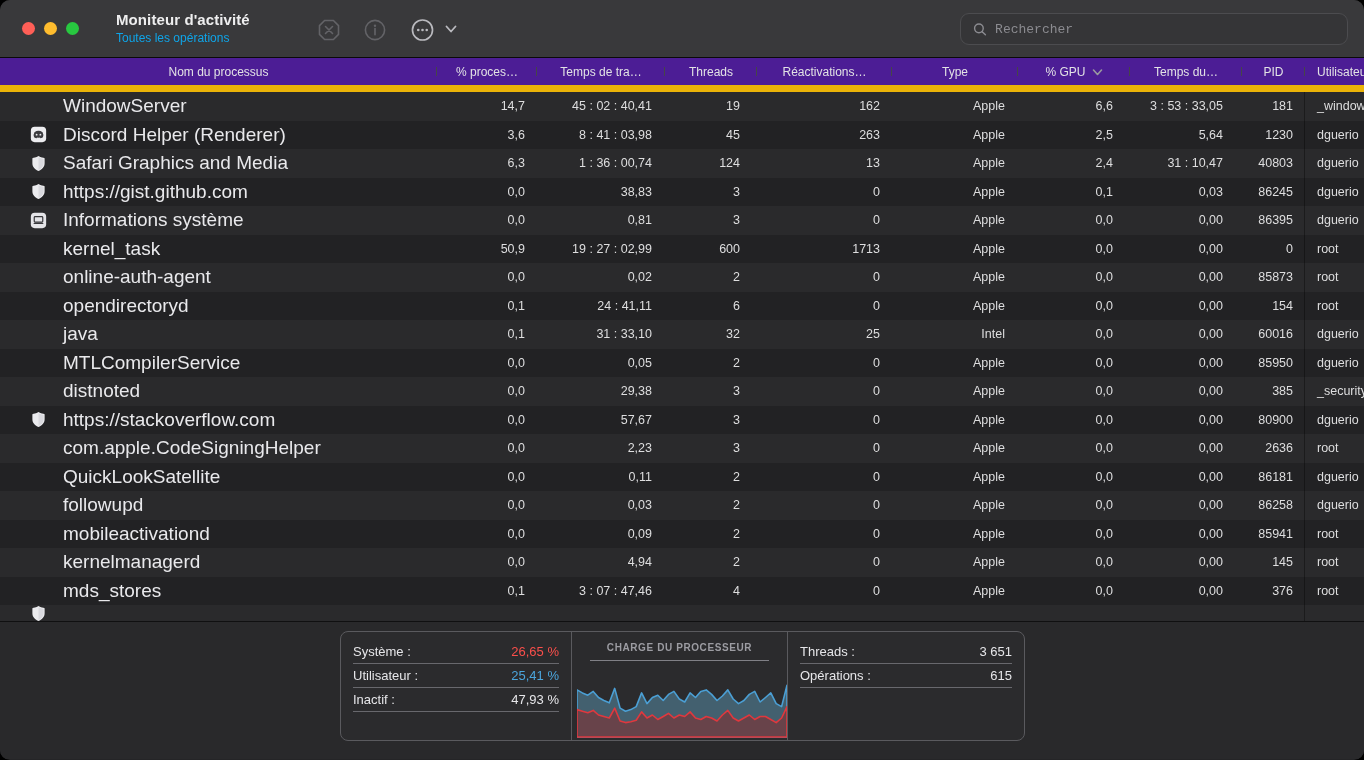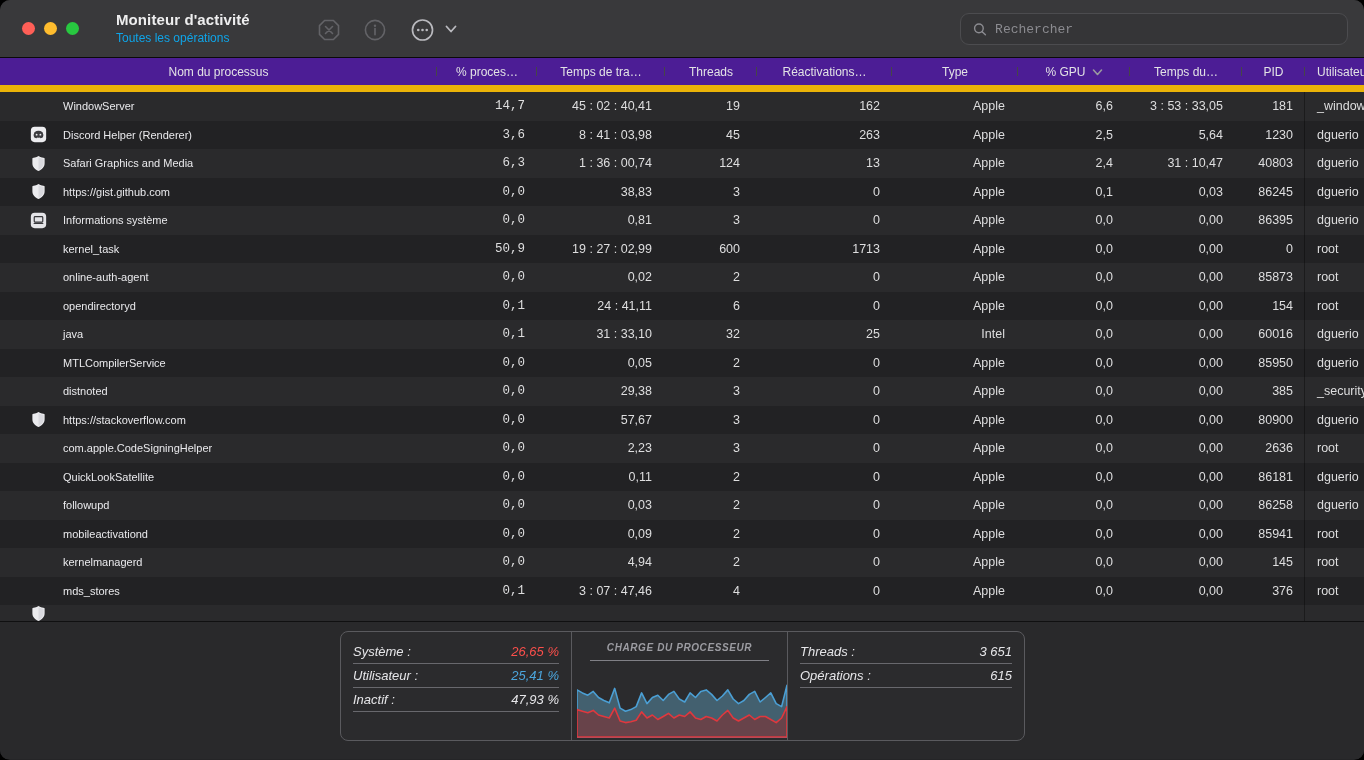--- a/index.html
+++ b/index.html
@@ -40,31 +40,31 @@
   .hcell::after { content:""; position:absolute; right:0; top:9px; bottom:9px; width:1px; background:#454549; }
   .hcell:last-child::after { display:none; }
   .hcell .chev { margin-left:6px; }
 
   #rows { position:relative; height:529px; overflow:hidden; background:#222224; }
   .row { display:grid; grid-template-columns:var(--cols); height:28.5px; align-items:center; }
   .row:nth-child(odd) { background:#222224; }
   .row:nth-child(even) { background:#2a2a2c; }
   .cell { font-size:12.5px; color:#dededf; white-space:nowrap; overflow:hidden; }
   .cell.r { text-align:right; }
-  .cell.cpu { padding-right:12px;font-family:Liberation Mono, monospace; } .cell.cput { padding-right:13px; } .cell.thr { padding-right:17px; }
+  .cell.cpu { padding-right:12px; } .cell.cput { padding-right:13px; } .cell.thr { padding-right:17px; }
   .cell.wake { padding-right:12px; } .cell.type { padding-right:13px; text-align:right; }
   .cell.gpu { padding-right:17px; } .cell.gput { padding-right:19px; } .cell.pid { padding-right:12px; }
   .cell.user { padding-left:12px; text-align:left; }
-  .namecell { display:flex; align-items:center; padding-left:30px; gap:16px; font-size:11px; color:#e9e9ec; }
+  .namecell { display:flex; align-items:center; padding-left:30px; gap:16px; font-size:19px; color:#e9e9ec; }
   .appicon { width:17px; height:17px; flex:0 0 17px; display:flex; }
   #col-divider { position:absolute; left:1304px; top:0; bottom:0; width:1px; background:rgba(0,0,0,0.35); }
   #partial-row { height:16px; overflow:hidden; }
 
   
-  #footer { position:relative; height:138px; background:#29292b; border-top:1px solid #101011;font-style:italic; }
+  #footer { position:relative; height:138px; background:#29292b; border-top:1px solid #101011; }
   #stats-panel { position:absolute; left:340px; top:9px; width:685px; height:110px; background:#2b2b2d;
                  border:1px solid #5a5a5e; border-radius:8px; display:grid; grid-template-columns:230px 216px 1fr; }
   .panel-sec { position:relative; padding:8px 12px 0 12px; }
   .panel-sec + .panel-sec { border-left:1px solid #5a5a5e; }
   .stat-row { display:flex; justify-content:space-between; align-items:center; height:24px;
               border-bottom:1px solid #68686d; font-size:13px; color:#e6e6e9; }
   .stat-val { font-size:13px; color:#e6e6e9; }
   #chart-title { text-align:center; font-size:10px; font-weight:bold; letter-spacing:.6px; color:#9c9ca2; margin-top:2px; }
   #chart-title-line { height:1px; background:#808086; margin:7px 6px 0 6px; }
   #cpu-chart { position:absolute; left:5px; bottom:2px; }

